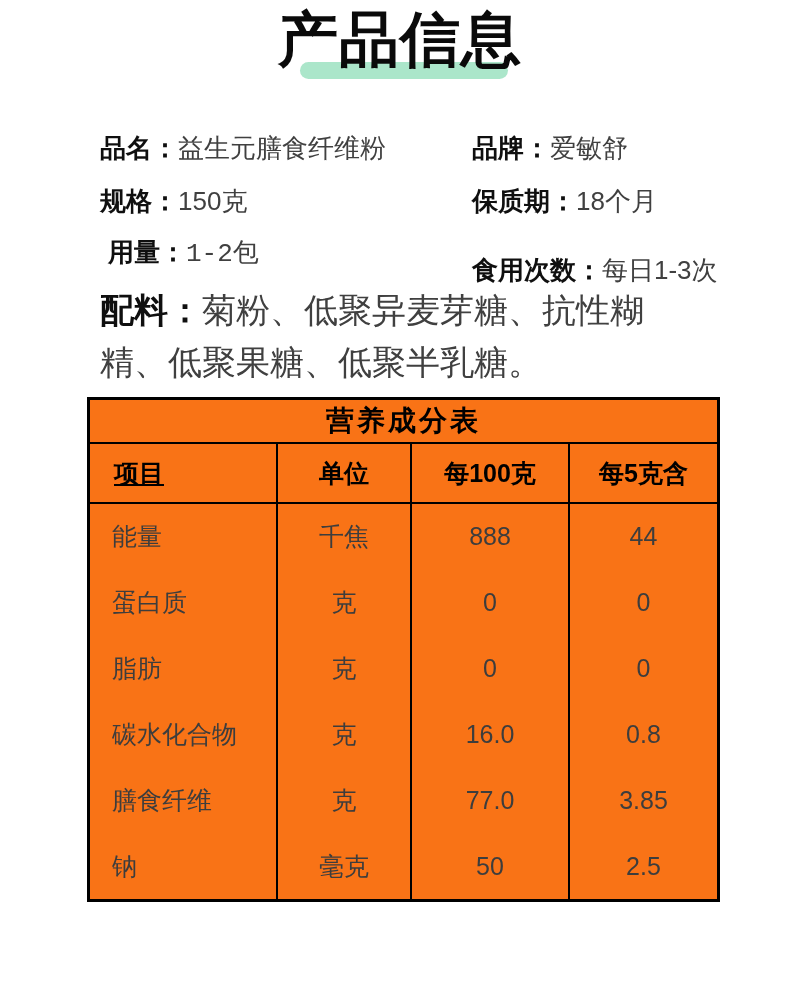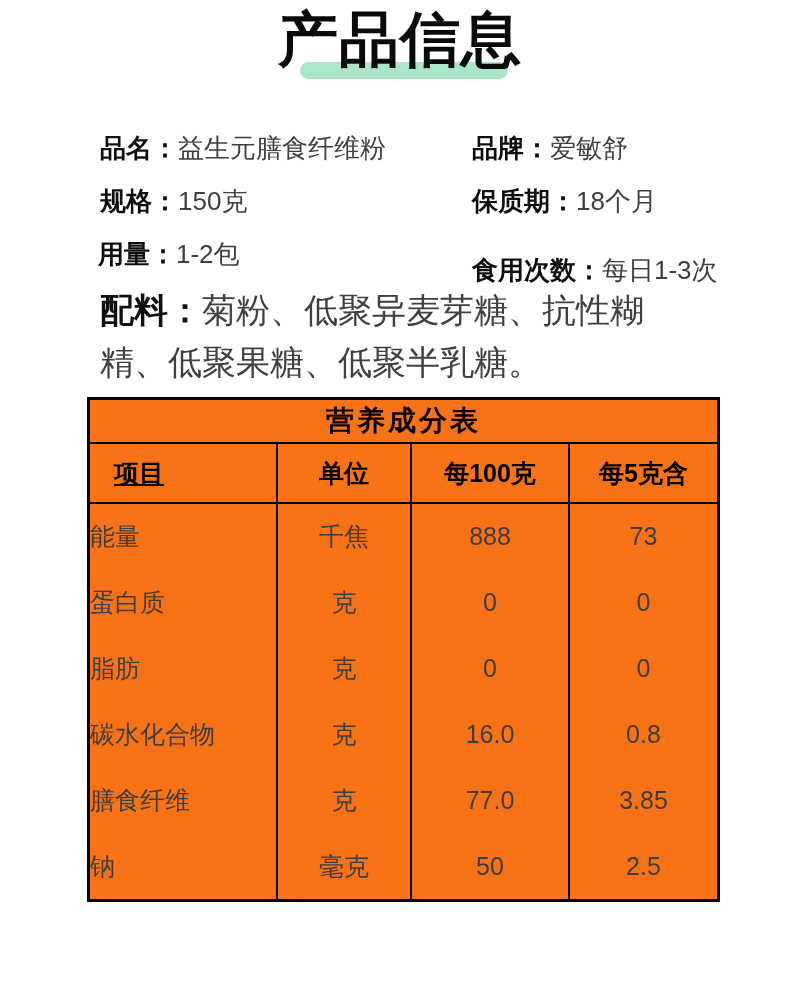--- a/index.html
+++ b/index.html
@@ -49,21 +49,21 @@
     line-height: 30px;
     white-space: nowrap;
   }
   .lbl { font-weight: 700; color: #0f0f0f; }
   .val { font-weight: 400; color: #404040; }
 
   .f-l1 { left: 100px; top: 133px; }
   .f-r1 { left: 472px; top: 133px; }
   .f-l2 { left: 100px; top: 186px; }
   .f-r2 { left: 472px; top: 186px; }
-  .f-l3 { left: 98px; top: 239px; }
+  .f-l3 { left: 108px; top: 239px; font-family: Liberation Mono, monospace; }
   .f-r3 { left: 472px; top: 239px; margin-top: 16px; }
 
   .ingredients {
     position: absolute;
     left: 100px;
     top: 284px;
     width: 604px;
     font-size: 34px;
     line-height: 52px;
     white-space: normal;
@@ -122,21 +122,21 @@
   }
   .t-row .td {
     display: flex;
     align-items: center;
     justify-content: center;
     font-size: 25px;
     font-weight: 400;
     color: #3d3d3d;
     border-right: 2px solid #000;
   }
-  .t-row .td.c0 { justify-content: flex-start; }
+  .t-row .td.c0 { justify-content: flex-start; padding-left: 22px; }
   .t-row .td.last { border-right: none; }
 </style>
 </head>
 <body>
 
 <div class="page">
 
   <div class="title-block">
     <span class="title-highlight"></span>
     <h1 class="page-title">产品信息</h1>
@@ -173,21 +173,21 @@
       <div class="th">单位</div>
       <div class="th">每100克</div>
       <div class="th last">每5克含</div>
     </div>
 
     <div class="t-body">
       <div class="t-row">
         <div class="td c0">能量</div>
         <div class="td">千焦</div>
         <div class="td">888</div>
-        <div class="td last">73</div>
+        <div class="td last">44</div>
       </div>
       <div class="t-row">
         <div class="td c0">蛋白质</div>
         <div class="td">克</div>
         <div class="td">0</div>
         <div class="td last">0</div>
       </div>
       <div class="t-row">
         <div class="td c0">脂肪</div>
         <div class="td">克</div>

